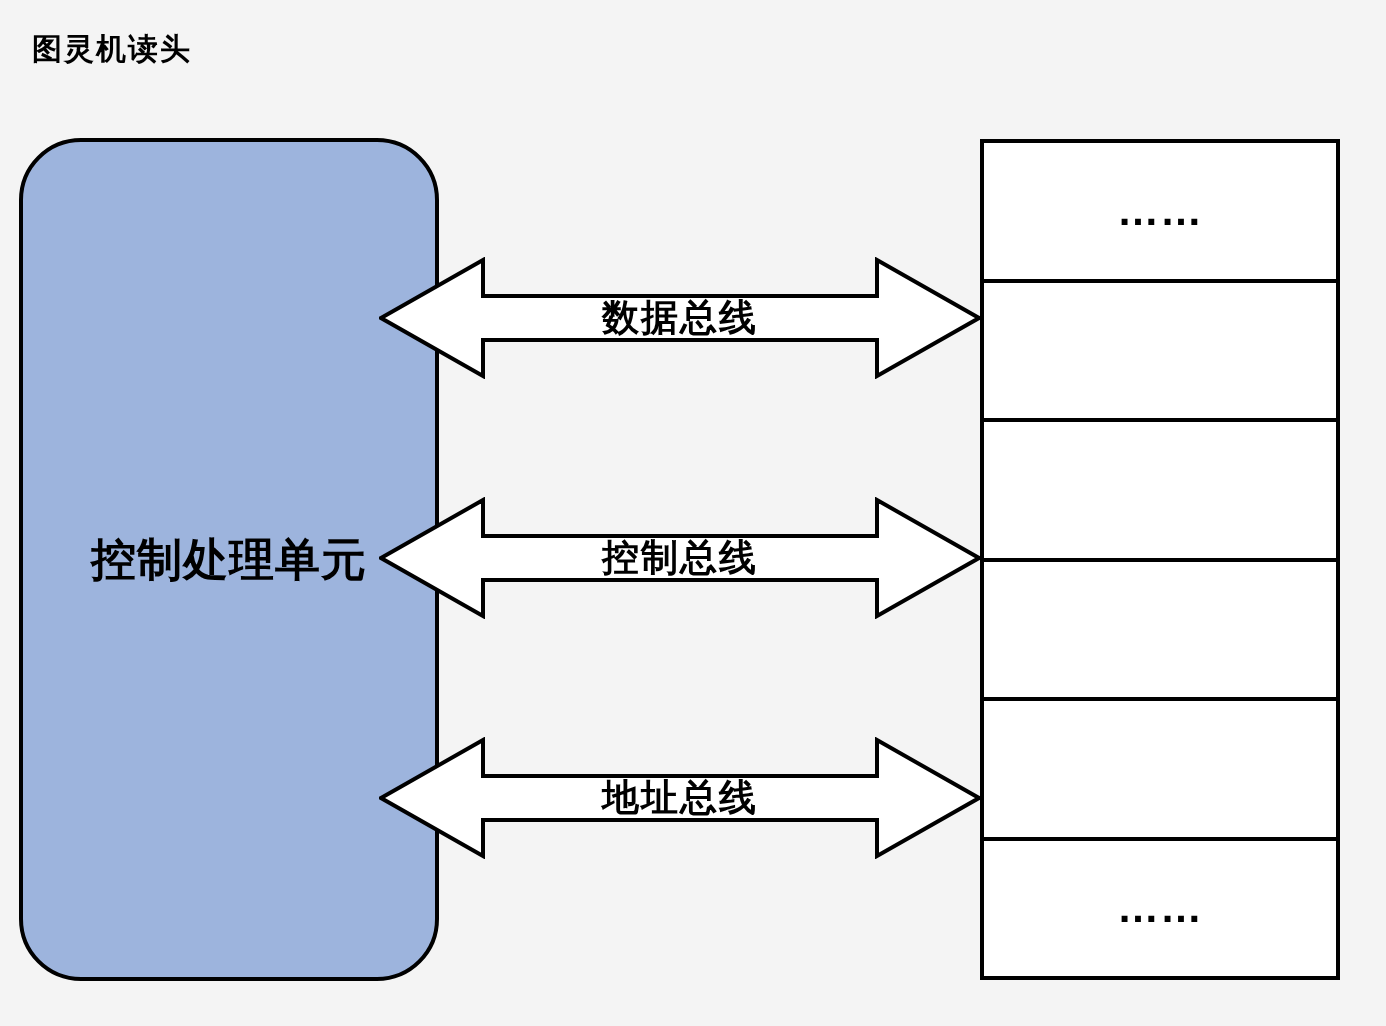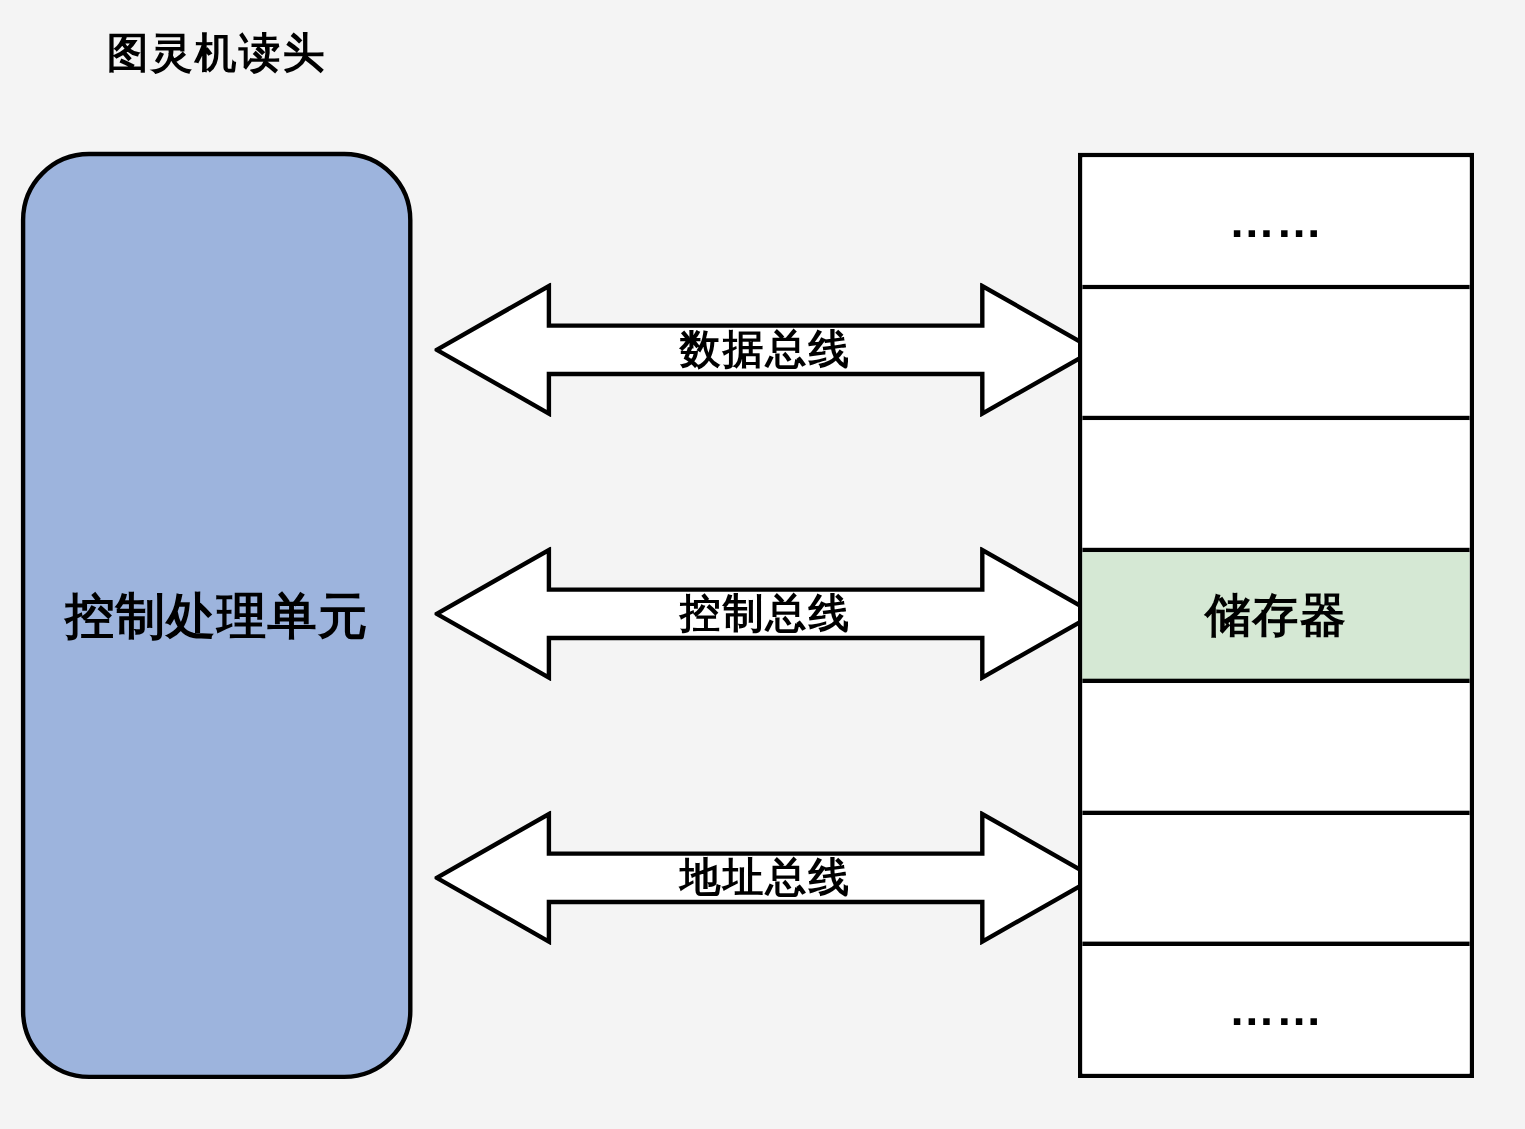--- a/index.html
+++ b/index.html
@@ -6,42 +6,42 @@
     --bg:#F4F4F4; --cpu:#9DB4DD; --mem:#D5E8D4; --ink:#000000; --arrow:#FFFFFF;
   }
   html,body{margin:0;padding:0;}
   body{font-family:"Liberation Sans","DejaVu Sans",sans-serif;background:var(--bg);}
   .canvas{
     position:relative;width:1386px;height:1026px;background:var(--bg);
     overflow:hidden;color:var(--ink);
   }
   .diagram-title{
     position:absolute;top:24px;height:50px;line-height:50px;width:330px;
-    text-align:center;font-size:38px;font-weight:700;letter-spacing:2px;
+    text-align:left;font-size:30px;font-weight:700;letter-spacing:2px;
   }
   .title-left{left:32px;}
   .title-right{left:990px;}
   .cpu-box{
-    position:absolute;left:19px;top:138px;width:356px;height:843px;
+    position:absolute;left:19px;top:138px;width:420px;height:843px;
     box-sizing:border-box;background:var(--cpu);border:4px solid var(--ink);
     border-radius:62px;display:flex;align-items:center;justify-content:center;
   }
   .cpu-label{font-size:45px;font-weight:700;letter-spacing:1px;}
   .tape{
     position:absolute;left:980px;top:139px;width:360px;height:841px;
     box-sizing:border-box;border:4px solid var(--ink);background:#FFFFFF;
     display:flex;flex-direction:column;
   }
   .tape-cell{
     flex:1;display:flex;align-items:center;justify-content:center;
     background:#FFFFFF;font-size:42px;font-weight:700;letter-spacing:1px;
   }
   .tape-cell:not(:last-child){border-bottom:4px solid var(--ink);}
   .tape-cell.highlight{background:var(--mem);}
-  .bus{position:absolute;left:379px;width:602px;height:122px;margin-left:16px;}
+  .bus{position:absolute;left:379px;width:602px;height:122px;}
   .bus svg{position:absolute;left:0;top:0;display:block;}
   .bus-1{top:257px;}
   .bus-2{top:497px;}
   .bus-3{top:737px;}
   .bus-label{
     position:absolute;left:0;top:0;width:100%;height:100%;
     display:flex;align-items:center;justify-content:center;
     font-size:37px;font-weight:700;letter-spacing:2px;
   }
 </style>
@@ -75,19 +75,18 @@
     <svg width="602" height="122" viewBox="0 0 602 122">
       <polygon points="2,61 104,3 104,39 498,39 498,3 600,61 498,119 498,83 104,83 104,119" fill="#FFFFFF" stroke="#000000" stroke-width="4" stroke-linejoin="miter"></polygon>
     </svg>
     <div class="bus-label">控制总线</div>
   </div>
 
   <div class="tape">
     <div class="tape-cell">……</div>
     <div class="tape-cell"></div>
     <div class="tape-cell"></div>
-    <div class="tape-cell highlight">储存器</div>
     <div class="tape-cell"></div>
     <div class="tape-cell"></div>
     <div class="tape-cell">……</div>
   </div>
 
 </div>
 
 </body></html>

